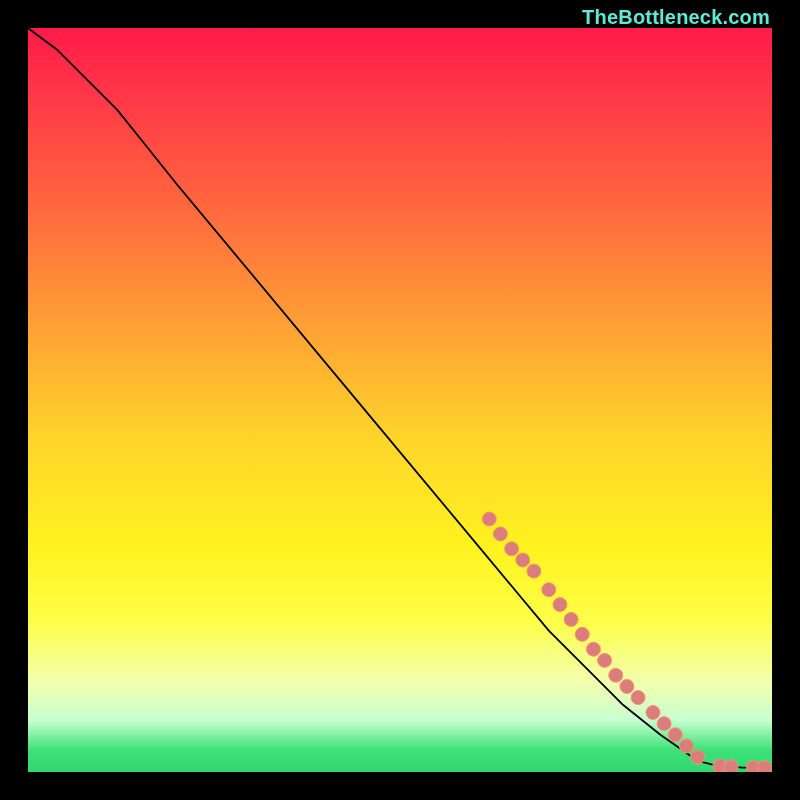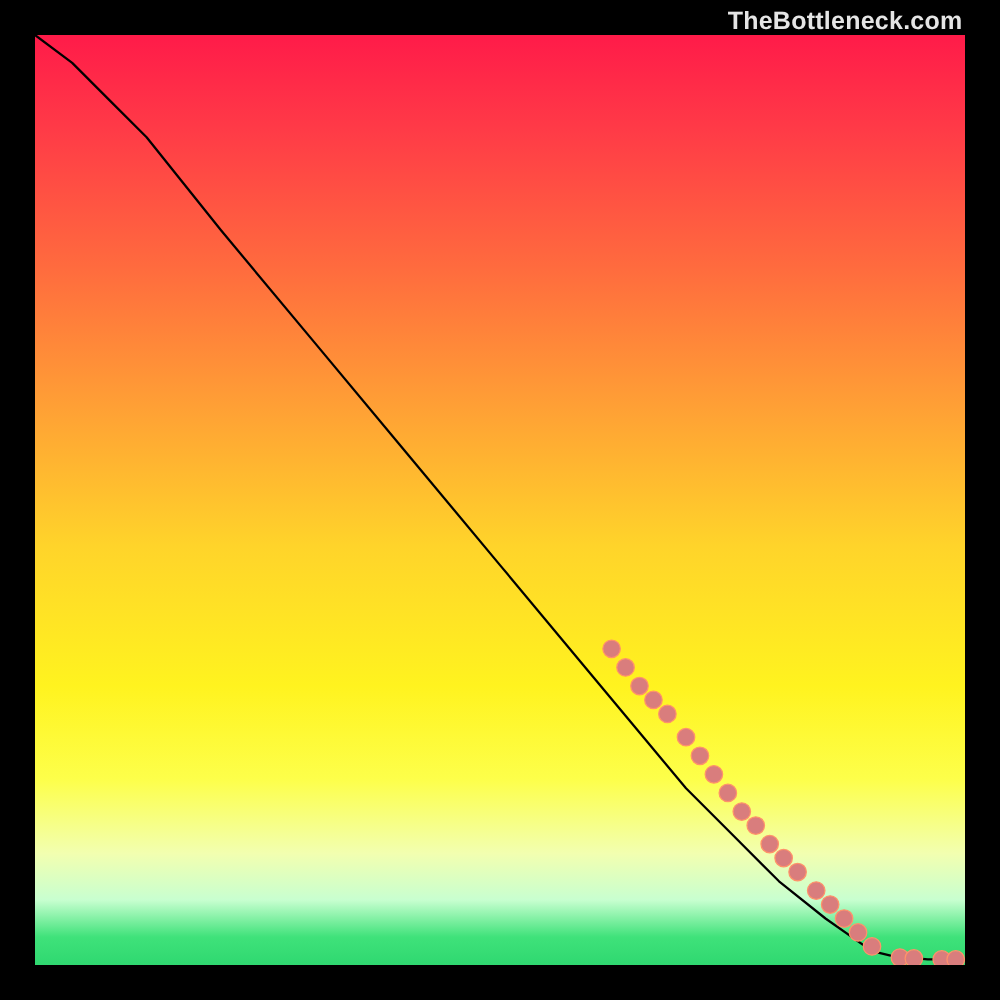--- a/index.html
+++ b/index.html
@@ -29,21 +29,21 @@
       #3fe27a 97%,
       #2fd870 100%);
   }
   .attrib {
     position: absolute;
     top: 6px;
     right: 30px;
     font-family: Arial, Helvetica, sans-serif;
     font-size: 20px;
     font-weight: 600;
-    color: #e5e5e5;
+    color: #5eead4;
     letter-spacing: 0.2px;
   }
   svg.overlay {
     position: absolute;
     left: 0; top: 0;
     width: 744px; height: 744px;
   }
 </style>
 </head>
 <body>

